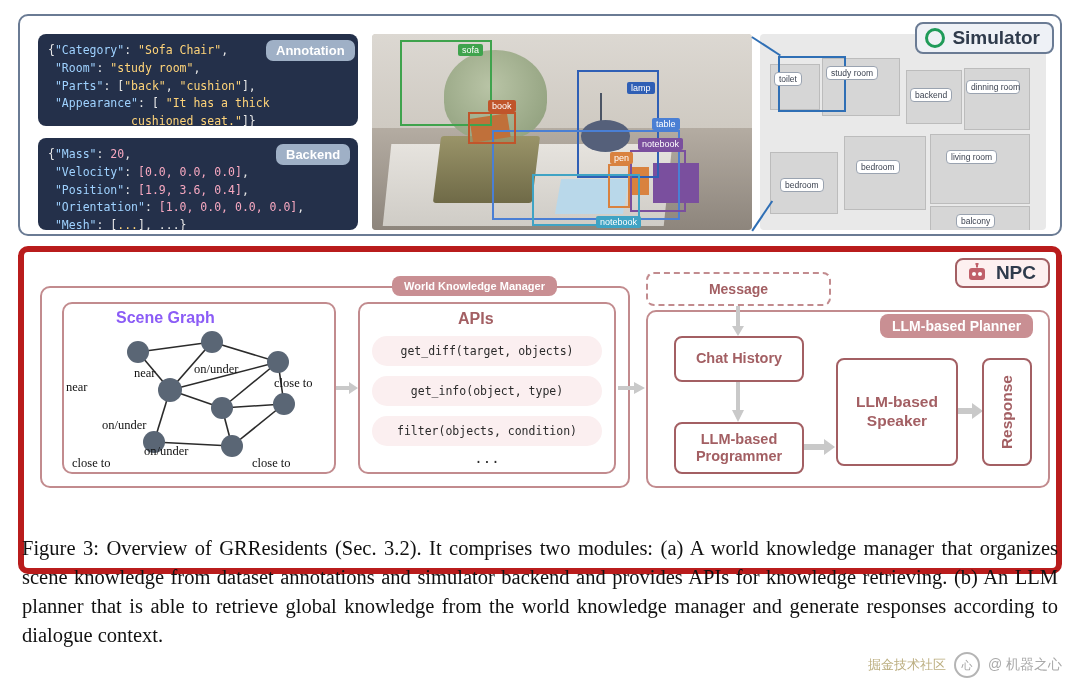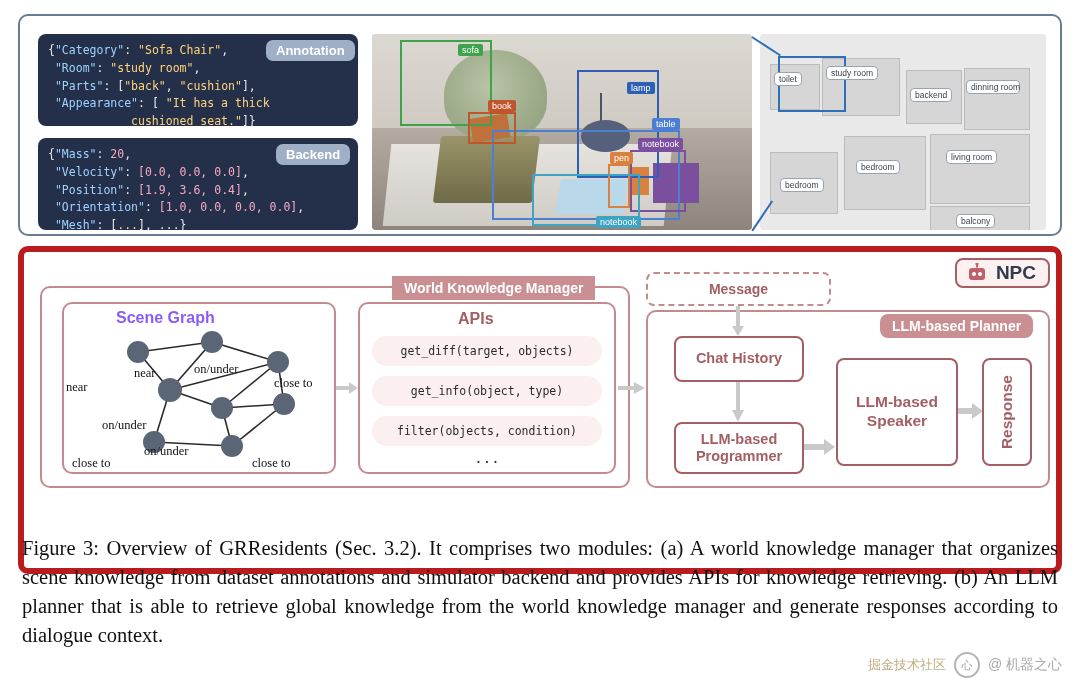--- a/index.html
+++ b/index.html
@@ -237,23 +237,23 @@
     border-radius: 10px;
     box-sizing: border-box;
   }
   .wkm-title {
     position: absolute;
     left: 368px; top: 24px;
     background: #c98f93;
     color: #ffffff;
     font-family: "Liberation Sans", sans-serif;
     font-weight: bold;
-    font-size: 14px;
+    font-size: 11px;
     padding: 4px 12px;
-    border-radius: 0;
+    border-radius: 8px;
     z-index: 8;
   }
 
   .sg-box {
     position: absolute;
     left: 38px; top: 50px;
     width: 274px; height: 172px;
     border: 2px solid #c28b8e;
     border-radius: 10px;
     box-sizing: border-box;
@@ -398,20 +398,24 @@
   }
   .wm-left { color: #b0a06a; font-size: 13px; }
 </style>
 </head>
 <body>
 
 <div class="figure">
 
   <div class="sim-panel">
 
+    <div class="sim-badge">
+      <span class="ring"></span>
+      <span class="label">Simulator</span>
+    </div>
 
     <div class="json-card" id="annotation-card"><span class="p">{</span><span class="k">"Category"</span><span class="p">: </span><span class="s">"Sofa Chair"</span><span class="p">,</span>
  <span class="k">"Room"</span><span class="p">: </span><span class="s">"study room"</span><span class="p">,</span>
  <span class="k">"Parts"</span><span class="p">: [</span><span class="s">"back"</span><span class="p">, </span><span class="s">"cushion"</span><span class="p">],</span>
  <span class="k">"Appearance"</span><span class="p">: [ </span><span class="s">"It has a thick</span>
 <span class="s">            cushioned seat."</span><span class="p">]}</span></div>
     <div class="json-tag" id="annotation-tag">Annotation</div>
 
     <div class="json-card" id="backend-card"><span class="p">{</span><span class="k">"Mass"</span><span class="p">: </span><span class="n">20</span><span class="p">,</span>
  <span class="k">"Velocity"</span><span class="p">: </span><span class="n">[0.0, 0.0, 0.0]</span><span class="p">,</span>

